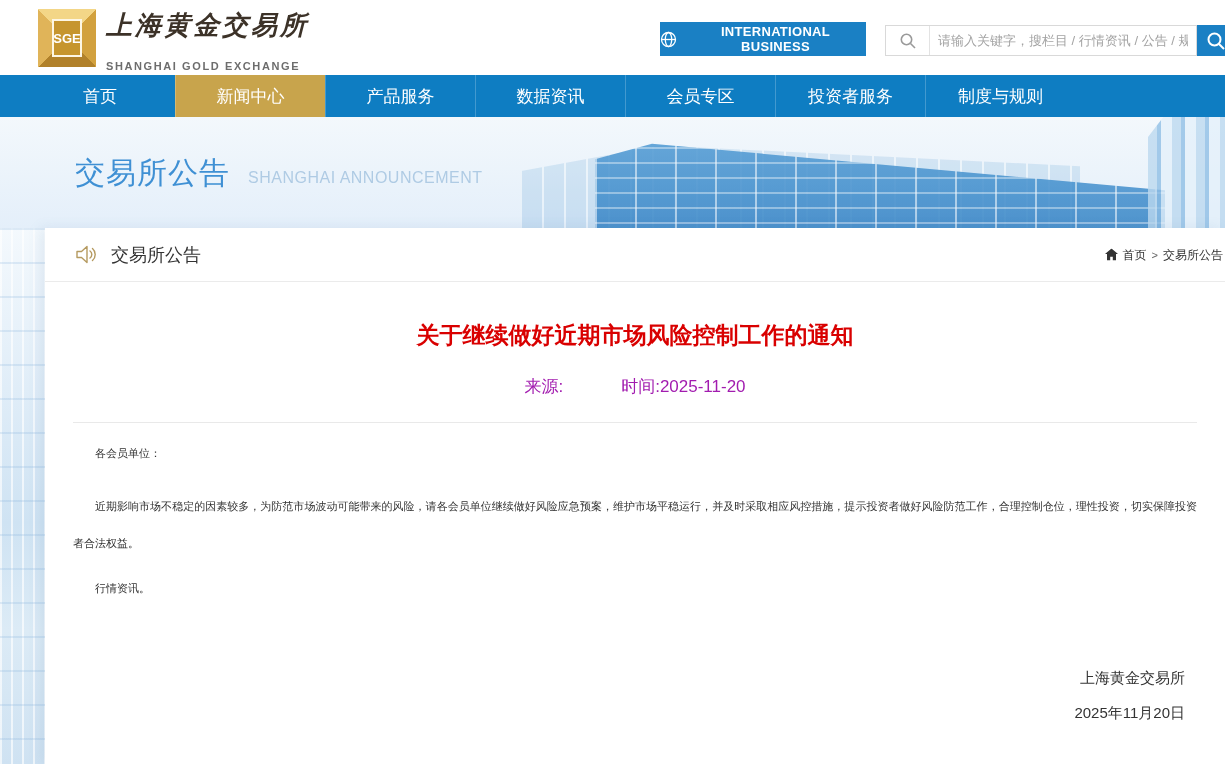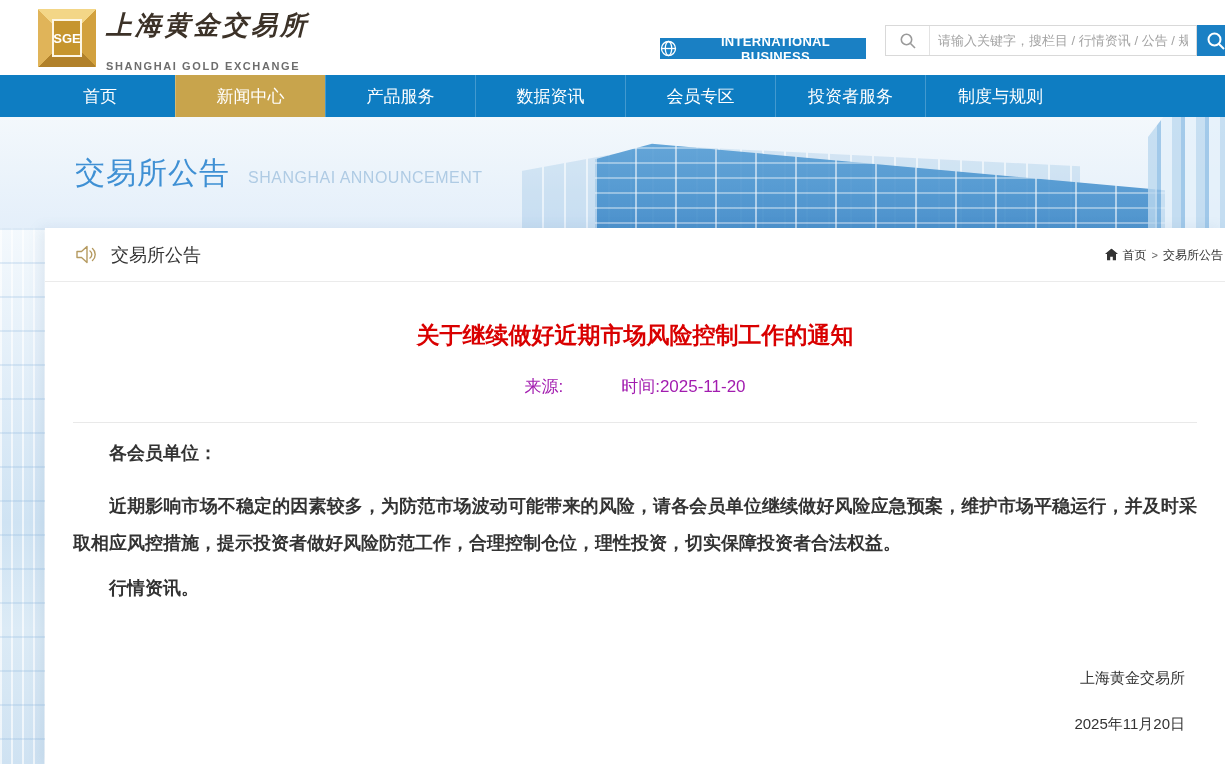--- a/index.html
+++ b/index.html
@@ -22,26 +22,25 @@
     color:#fff; font-weight:bold; font-size:13px; letter-spacing:0;
   }
   .brand { position:absolute; left:106px; top:10px; }
   .brand-cn {
     font-family:"DejaVu Serif","Liberation Serif",serif; font-style:italic; font-weight:bold;
     font-size:26px; color:#3c3228; letter-spacing:3px; line-height:30px; white-space:nowrap;
   }
   .brand-en { font-size:11px; font-weight:bold; color:#6d6d6d; letter-spacing:1.6px; margin-top:20px; }
 
   .intl-btn {
-    position:absolute; left:660px; top:22px; width:206px; height:21px;
+    position:absolute; left:660px; top:22px; width:206px; height:34px;
     background:#1a80c4; color:#fff; border:none; cursor:pointer;
     display:flex; align-items:center; justify-content:center; gap:8px;
     font-size:13px; font-weight:bold; letter-spacing:.3px;
     font-family:"Liberation Sans","DejaVu Sans",sans-serif;
-    margin-top:16px;
   }
   .search-wrap {
     position:absolute; left:885px; top:25px; width:312px; height:31px;
     background:#fff; border:1px solid #d9d9d9; display:flex; align-items:center;
   }
   .search-icon-cell { width:44px; height:100%; display:flex; align-items:center; justify-content:center; border-right:1px solid #e3e3e3; }
   .search-input {
     flex:1; height:100%; border:none; outline:none; padding:0 8px;
     font-size:13px; color:#333; font-family:"Liberation Sans","DejaVu Sans",sans-serif;
   }
@@ -118,26 +117,26 @@
   }
   .breadcrumb a { color:#333; text-decoration:none; cursor:pointer; }
   .crumb-sep { color:#666; font-size:11px; }
 
   .article { padding:0 28px; }
   .article-title { margin-top:38px; text-align:center; font-size:23px; font-weight:bold; color:#d90000; }
   .article-meta { margin-top:24px; text-align:center; font-size:17px; color:#a21caf; }
   .meta-source { margin-right:58px; }
   .article-divider { margin-top:24px; border-top:1px solid #e9e9e9; }
 
-  .article-body { margin-top:12px; font-size:18px; line-height:37px; color:#333; text-align:justify;font-weight:bold; }
+  .article-body { margin-top:12px; font-size:11px; line-height:37px; color:#333; text-align:justify; }
   .p-indent { text-indent:2em; }
   .para { margin-top:16px; }
   .closing { margin-top:8px; }
   .signature { margin-top:62px; text-align:right; padding-right:12px; font-size:15px; color:#333; }
-  .sig-date { margin-top:27px; text-align:right; padding-right:12px; font-size:15px; color:#333; }
+  .sig-date { margin-top:16px; text-align:right; padding-right:12px; font-size:15px; color:#333; }
 
   svg { display:block; }
 </style>
 </head>
 <body>
 
 <div class="header">
   <div class="logo-box">
     <div class="logo-inner">SGE</div>
   </div>

